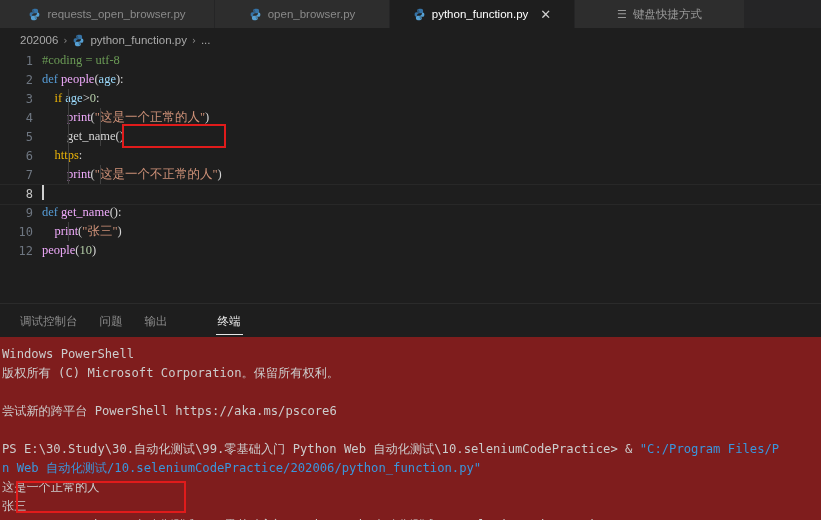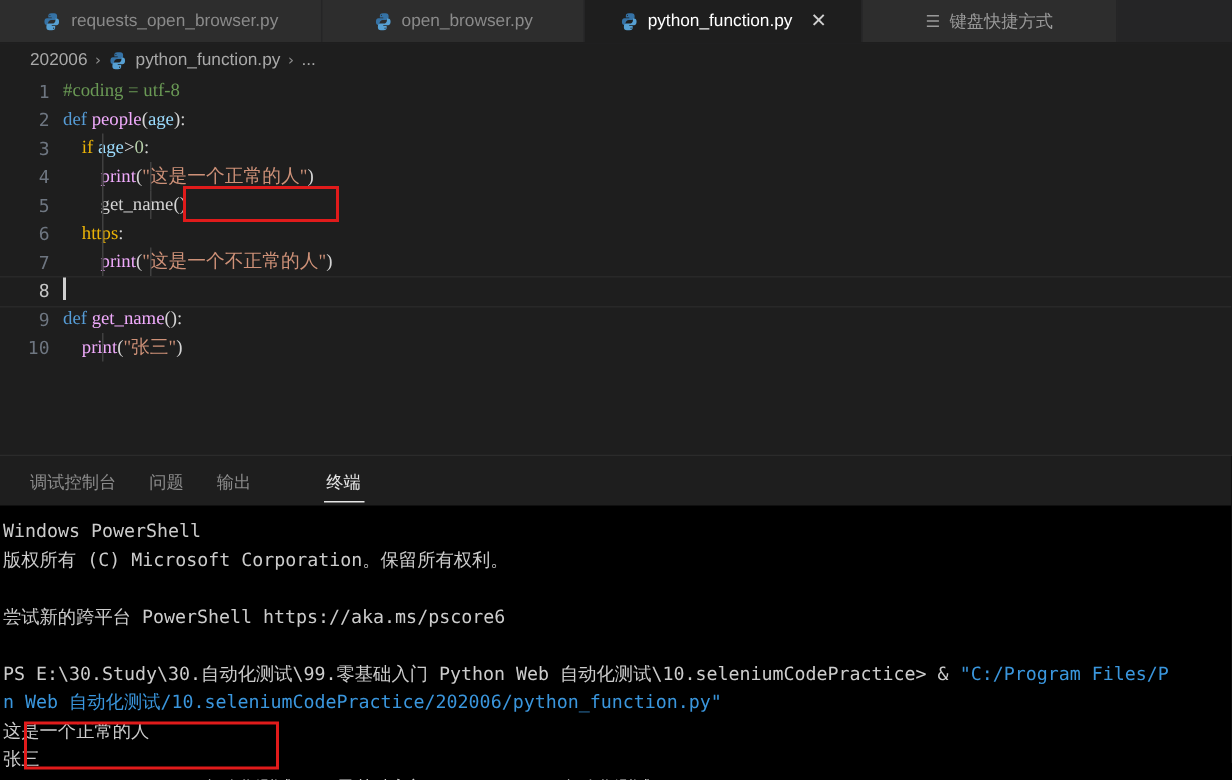--- a/index.html
+++ b/index.html
@@ -155,21 +155,21 @@
     position: absolute;
     border: 2px solid #e01b1b;
     pointer-events: none;
     box-sizing: border-box;
   }
 
   
   .panel-sep { height: 1px; background: #2b2b2b; flex: 0 0 1px; }
   .panel {
     flex: 1;
-    background: #000000;
+    background: #7f1d1d;
     display: flex;
     flex-direction: column;
     overflow: hidden;
     position: relative;
   }
   .panel-tabs {
     height: 33px;
     flex: 0 0 33px;
     display: flex;
     align-items: center;
@@ -270,20 +270,21 @@
       <div class="code-row"><div class="gutter">1</div><div class="codetext"><span class="com">#coding = utf-8</span></div></div>
       <div class="code-row"><div class="gutter">2</div><div class="codetext"><span class="kw">def </span><span class="fn">people</span><span class="op">(</span><span class="param">age</span><span class="op">):</span></div></div>
       <div class="code-row"><div class="gutter">3</div><div class="codetext"><span class="plain">    </span><span class="kw2">if </span><span class="var">age</span><span class="op">&gt;</span><span class="num">0</span><span class="op">:</span></div></div>
       <div class="code-row"><div class="gutter">4</div><div class="codetext"><span class="plain">        </span><span class="fn">print</span><span class="op">(</span><span class="str">"这是一个正常的人"</span><span class="op">)</span></div></div>
       <div class="code-row"><div class="gutter">5</div><div class="codetext"><span class="plain">        </span><span class="plain">get_name</span><span class="op">()</span></div></div>
       <div class="code-row"><div class="gutter">6</div><div class="codetext"><span class="plain">    </span><span class="kw2">https</span><span class="op">:</span></div></div>
       <div class="code-row"><div class="gutter">7</div><div class="codetext"><span class="plain">        </span><span class="fn">print</span><span class="op">(</span><span class="str">"这是一个不正常的人"</span><span class="op">)</span></div></div>
       <div class="code-row cur"><div class="gutter">8</div><div class="codetext"><span class="caret"></span></div></div>
       <div class="code-row"><div class="gutter">9</div><div class="codetext"><span class="kw">def </span><span class="fn">get_name</span><span class="op">():</span></div></div>
       <div class="code-row"><div class="gutter">10</div><div class="codetext"><span class="plain">    </span><span class="fn">print</span><span class="op">(</span><span class="str">"张三"</span><span class="op">)</span></div></div>
+      <div class="code-row"><div class="gutter">12</div><div class="codetext"><span class="fn">people</span><span class="op">(</span><span class="num">10</span><span class="op">)</span></div></div>
       <div class="indent-guide" style="left: 68px; top: 38px; height: 95px; bottom: auto;"></div>
       <div class="indent-guide" style="left: 100px; top: 57px; height: 19px; bottom: auto;"></div>
       <div class="indent-guide" style="left: 100px; top: 76px; height: 19px; bottom: auto;"></div>
       <div class="indent-guide" style="left: 100px; top: 114px; height: 19px; bottom: auto;"></div>
       <div class="indent-guide" style="left: 68px; top: 171px; height: 19px; bottom: auto;"></div>
       <div class="cursor-line-border" style="top: 133px; height: 19px;"></div>
     </div>
 
   <div class="panel-sep"></div>
 

